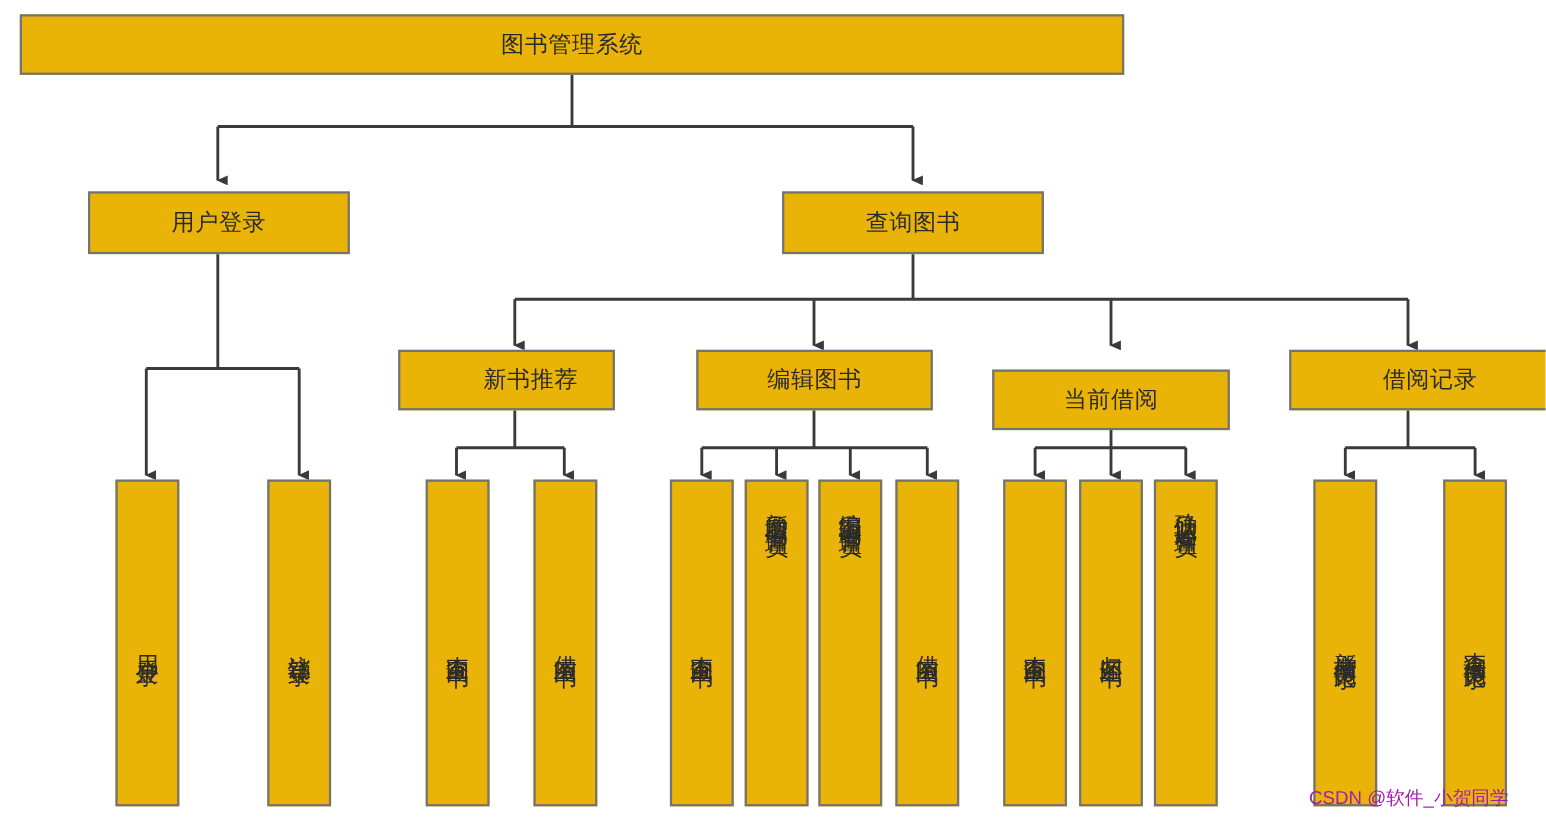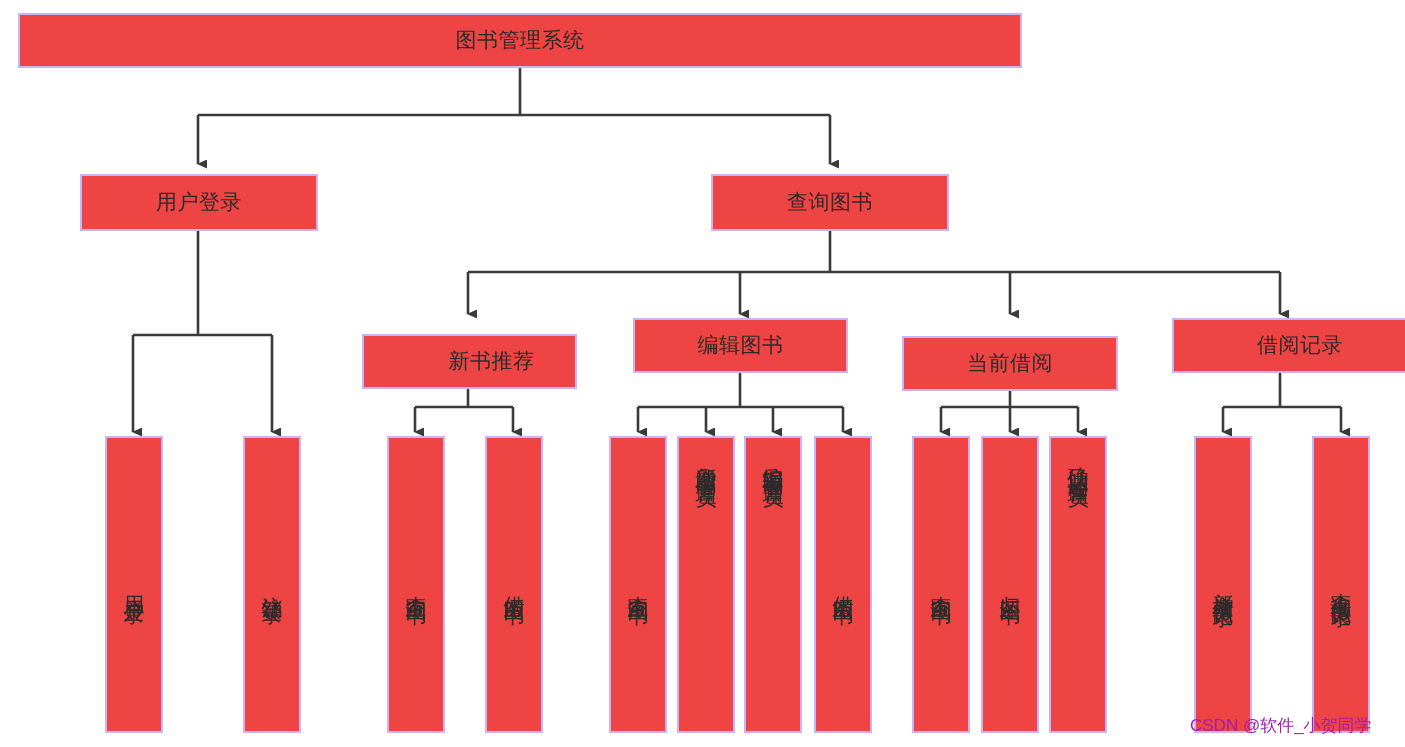--- a/index.html
+++ b/index.html
@@ -17,22 +17,22 @@
   #diagram-root {
     position: absolute;
     left: 0;
     top: 0;
     width: 1405px;
     height: 747px;
   }
   .node-box {
     position: absolute;
     box-sizing: border-box;
-    background: #ef4444;
-    border: 2px solid #c4b5fd;
+    background: #eab308;
+    border: 2px solid #737373;
     display: flex;
     align-items: center;
     justify-content: center;
   }
   .node-label-h {
     font-size: 21px;
     color: #2b2b2b;
     line-height: 1.2;
     letter-spacing: 0.5px;
     white-space: nowrap;
@@ -136,21 +136,21 @@
   </div>
 
   <div class="node-box" style="left:80px; top:174px; width:238px; height:57px;">
     <span class="node-label-h">用户登录</span>
   </div>
 
   <div class="node-box" style="left:711px; top:174px; width:238px; height:57px;">
     <span class="node-label-h">查询图书</span>
   </div>
 
-  <div class="node-box" style="left:362px; top:334px; width:215px; height:55px;padding-left:44px;">
+  <div class="node-box" style="left:362px; top:318px; width:197px; height:55px;padding-left:44px;">
     <span class="node-label-h">新书推荐</span>
   </div>
 
   <div class="node-box" style="left:633px; top:318px; width:215px; height:55px;">
     <span class="node-label-h">编辑图书</span>
   </div>
 
   <div class="node-box" style="left:902px; top:318px; width:216px; height:55px;margin-top:18px;">
     <span class="node-label-h">当前借阅</span>
   </div>

